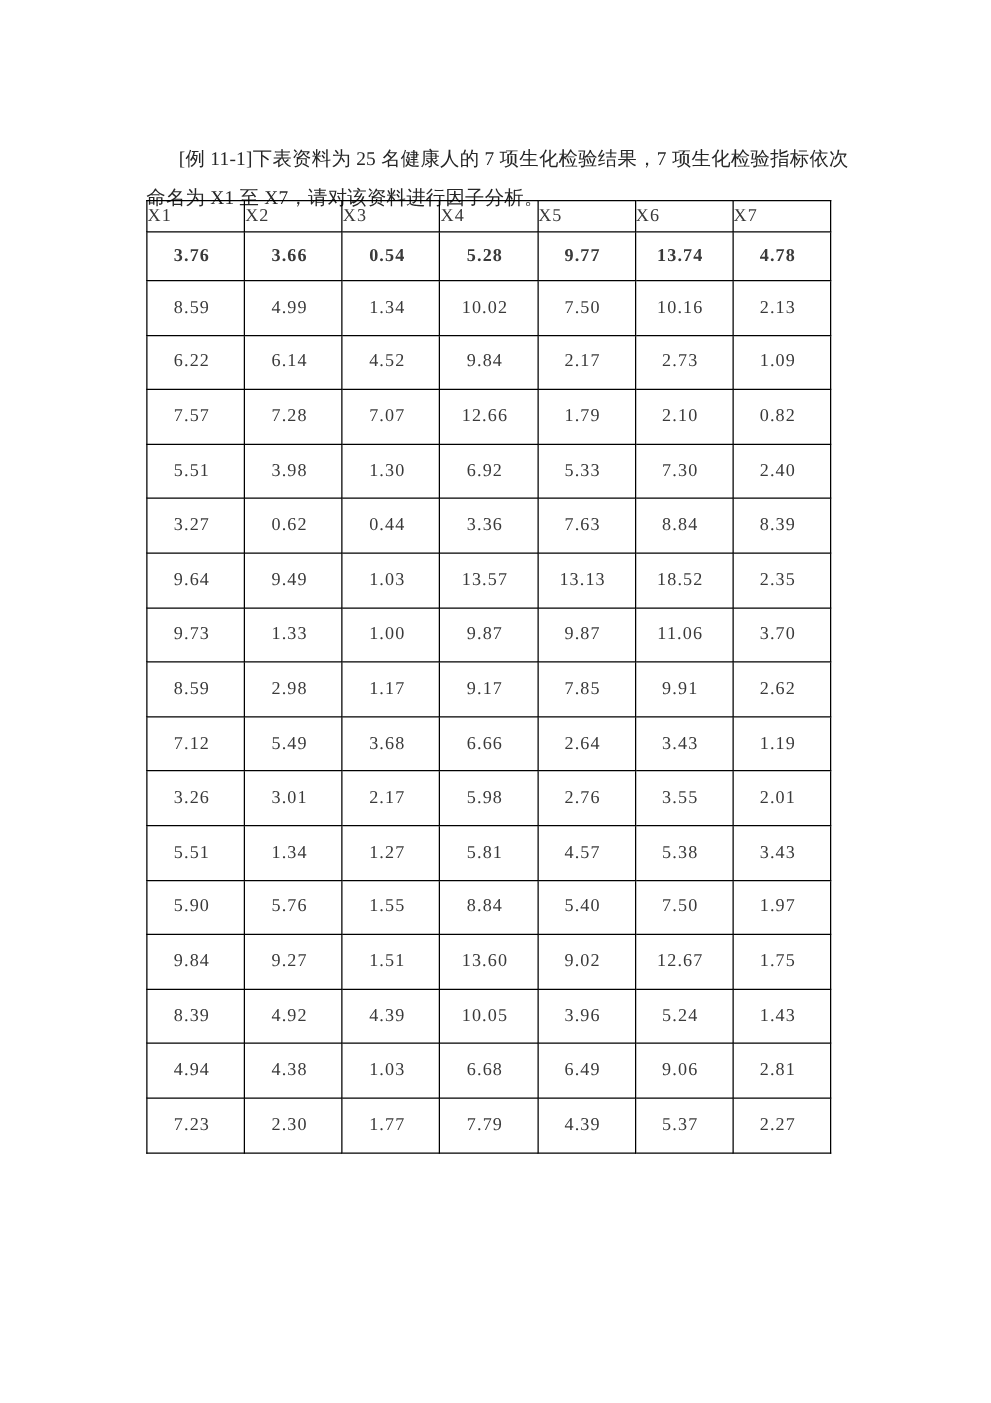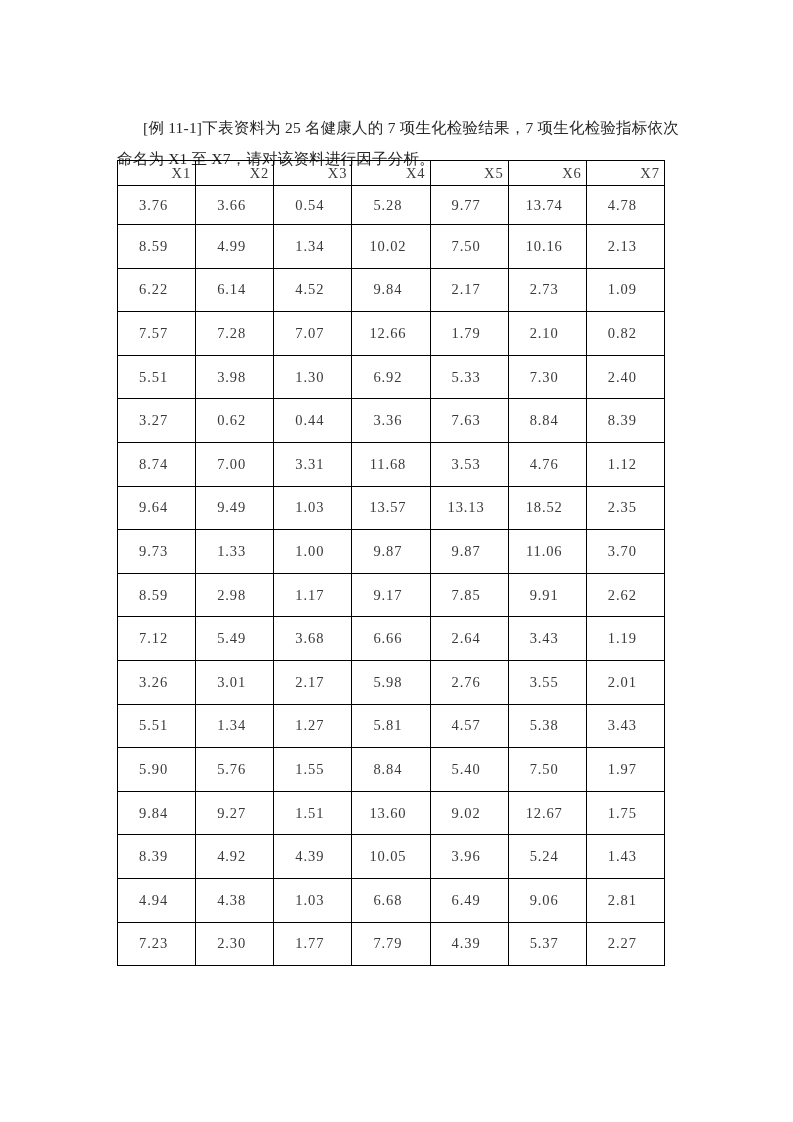--- a/index.html
+++ b/index.html
@@ -54,29 +54,30 @@
     font-size: 14.5px;
     color: #3a3a3a;
     font-family: "Liberation Serif", "DejaVu Serif", serif;
     padding: 0;
     height: 42.6px;
     vertical-align: middle;
     letter-spacing: 0.9px;
   }
   table.data-table thead th {
     height: 24px;
-    text-align: right;
+    text-align: left;
     padding-right: 4px;
   }
   table.data-table tbody td {
     text-align: center;
     padding-right: 6px;
   }
   table.data-table tbody tr:first-child td {
     height: 38px;
+    font-weight: bold;
   }
 </style>
 </head>
 <body>
 
 <div class="page">
 
   <p class="intro"><span class="indent"></span><span>[例 11-1]下表资料为 25 名健康人的 7 项生化检验结果，7 项生化检验指标依次命名为 X1 至 X7，请对该资料进行因子分析。</span></p>
 
   <table class="data-table">
@@ -149,29 +150,20 @@
       <tr>
         <td>3.27</td>
         <td>0.62</td>
         <td>0.44</td>
         <td>3.36</td>
         <td>7.63</td>
         <td>8.84</td>
         <td>8.39</td>
       </tr>
       <tr>
-        <td>8.74</td>
-        <td>7.00</td>
-        <td>3.31</td>
-        <td>11.68</td>
-        <td>3.53</td>
-        <td>4.76</td>
-        <td>1.12</td>
-      </tr>
-      <tr>
         <td>9.64</td>
         <td>9.49</td>
         <td>1.03</td>
         <td>13.57</td>
         <td>13.13</td>
         <td>18.52</td>
         <td>2.35</td>
       </tr>
       <tr>
         <td>9.73</td>

